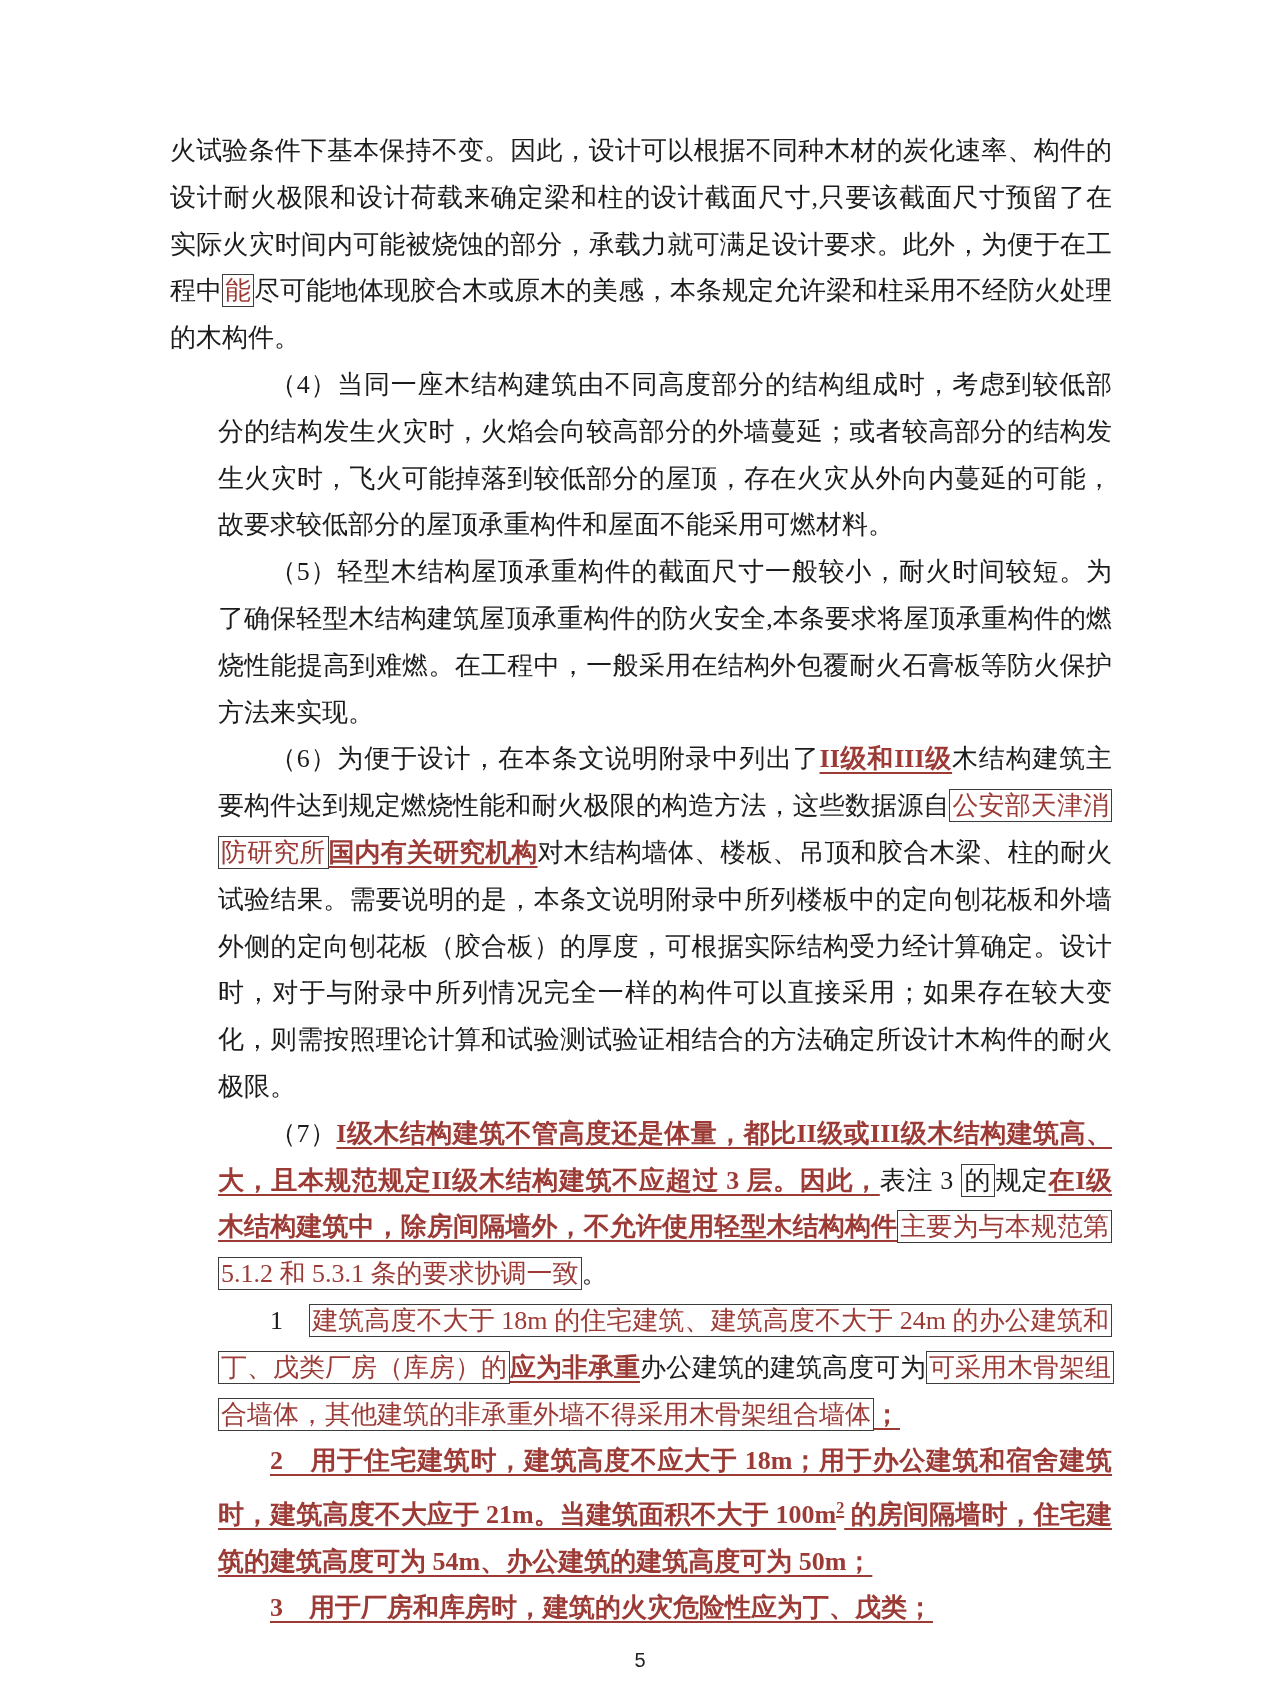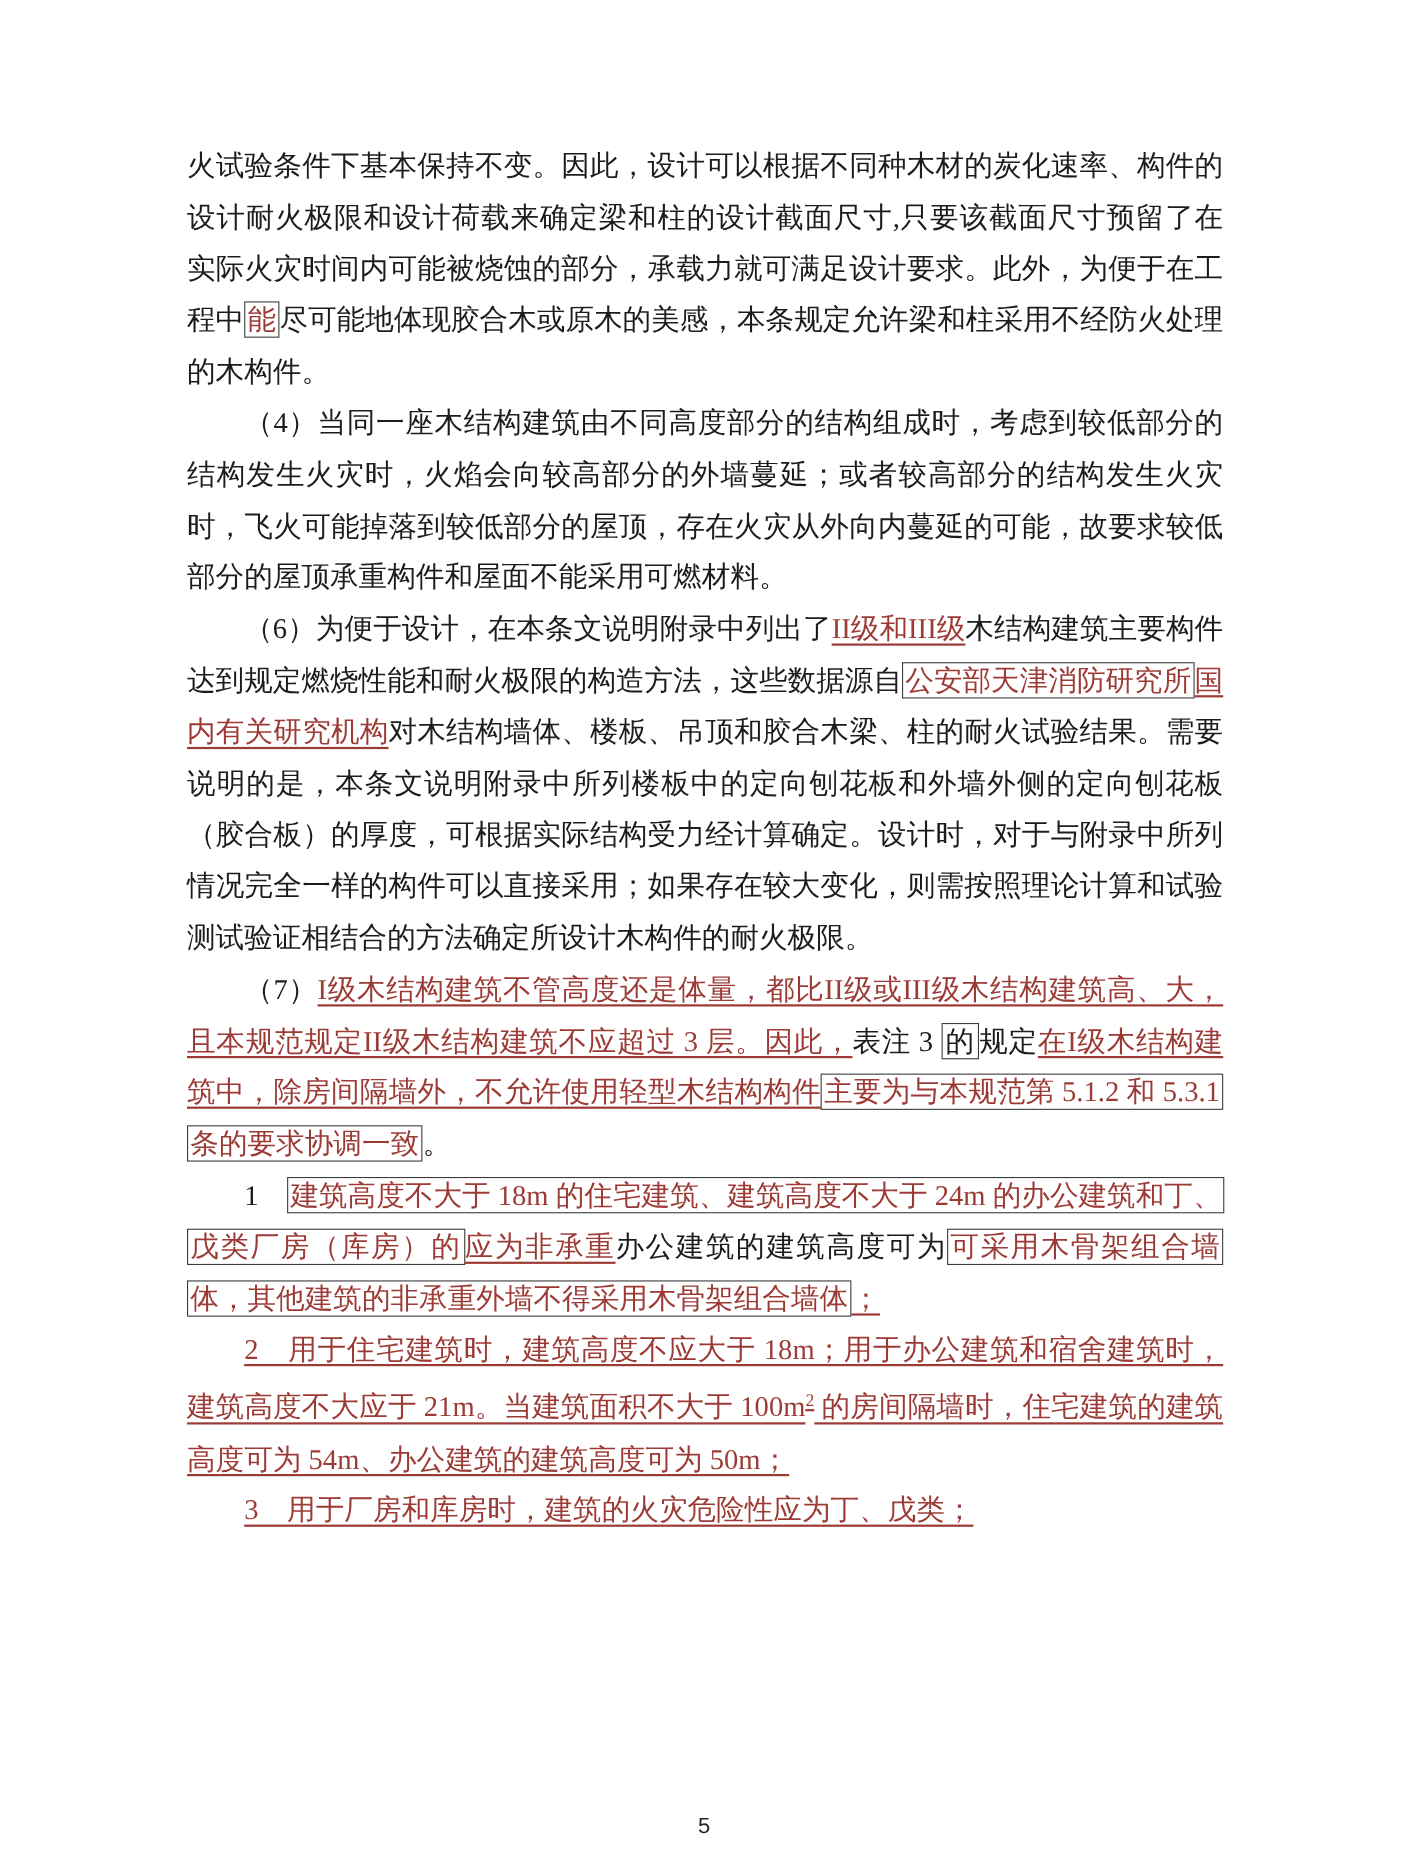--- a/index.html
+++ b/index.html
@@ -21,28 +21,29 @@
     position:absolute;
     left:170px;
     right:168px;
     top:128px;
     font-size:26px;
     line-height:46.8px;
     text-align:justify;
     text-align-last:left;
   }
   .para{margin:0;}
-  .para.indent{text-indent:2em;}
+  .para.indent{text-indent:2em;margin-left:48px;}
   .run-normal{color:var(--ink);}
   .run-insert{
     color:var(--red);
     text-decoration:underline;
     text-decoration-color:var(--red);
     text-decoration-thickness:2px;
     text-underline-offset:5px;
+    font-weight:bold;
   }
   .run-box-red{
     color:var(--red);
     border:1px solid var(--box-border);
     padding:1px 2px;
     -webkit-box-decoration-break:clone;
     box-decoration-break:clone;
   }
   .run-box-black{
     color:var(--ink);
@@ -65,20 +66,21 @@
     color:#222;
   }
 </style>
 </head>
 <body>
 
 <div class="page">
   <div class="doc">
       <p class="para"><span class="run-normal">火试验条件下基本保持不变。因此，设计可以根据不同种木材的炭化速率、构件的设计耐火极限和设计荷载来确定梁和柱的设计截面尺寸,只要该截面尺寸预留了在实际火灾时间内可能被烧蚀的部分，承载力就可满足设计要求。此外，为便于在工程中</span><span class="run-box-red">能</span><span class="run-normal">尽可能地体现胶合木或原木的美感，本条规定允许梁和柱采用不经防火处理的木构件。</span></p>
       <p class="para indent"><span class="run-normal">（4）当同一座木结构建筑由不同高度部分的结构组成时，考虑到较低部分的结构发生火灾时，火焰会向较高部分的外墙蔓延；或者较高部分的结构发生火灾时，飞火可能掉落到较低部分的屋顶，存在火灾从外向内蔓延的可能，故要求较低部分的屋顶承重构件和屋面不能采用可燃材料。</span></p>
+      <p class="para indent"><span class="run-normal">（5）轻型木结构屋顶承重构件的截面尺寸一般较小，耐火时间较短。为了确保轻型木结构建筑屋顶承重构件的防火安全,本条要求将屋顶承重构件的燃烧性能提高到难燃。在工程中，一般采用在结构外包覆耐火石膏板等防火保护方法来实现。</span></p>
       <p class="para indent"><span class="run-normal">（6）为便于设计，在本条文说明附录中列出了</span><span class="run-insert">II级和III级</span><span class="run-normal">木结构建筑主要构件达到规定燃烧性能和耐火极限的构造方法，这些数据源自</span><span class="run-box-red">公安部天津消防研究所</span><span class="run-insert">国内有关研究机构</span><span class="run-normal">对木结构墙体、楼板、吊顶和胶合木梁、柱的耐火试验结果。需要说明的是，本条文说明附录中所列楼板中的定向刨花板和外墙外侧的定向刨花板（胶合板）的厚度，可根据实际结构受力经计算确定。设计时，对于与附录中所列情况完全一样的构件可以直接采用；如果存在较大变化，则需按照理论计算和试验测试验证相结合的方法确定所设计木构件的耐火极限。</span></p>
       <p class="para indent"><span class="run-normal">（7）</span><span class="run-insert">I级木结构建筑不管高度还是体量，都比II级或III级木结构建筑高、大，且本规范规定II级木结构建筑不应超过 3 层。因此，</span><span class="run-normal">表注 3 </span><span class="run-box-black">的</span><span class="run-normal">规定</span><span class="run-insert">在I级木结构建筑中，除房间隔墙外，不允许使用轻型木结构构件</span><span class="run-box-red">主要为与本规范第 5.1.2 和 5.3.1 条的要求协调一致</span><span class="run-normal">。</span></p>
       <p class="para indent"><span class="run-normal">1　</span><span class="run-box-red">建筑高度不大于 18m 的住宅建筑、建筑高度不大于 24m 的办公建筑和丁、戊类厂房（库房）的</span><span class="run-insert">应为非承重</span><span class="run-normal">办公建筑的建筑高度可为</span><span class="run-box-red">可采用木骨架组合墙体，其他建筑的非承重外墙不得采用木骨架组合墙体</span><span class="run-insert">；</span></p>
       <p class="para indent"><span class="run-insert">2　用于住宅建筑时，建筑高度不应大于 18m；用于办公建筑和宿舍建筑时，建筑高度不大应于 21m。当建筑面积不大于 100m</span><span class="run-insert run-sup">2</span><span class="run-insert"> 的房间隔墙时，住宅建筑的建筑高度可为 54m、办公建筑的建筑高度可为 50m；</span></p>
       <p class="para indent"><span class="run-insert">3　用于厂房和库房时，建筑的火灾危险性应为丁、戊类；</span></p>
     </div>
   <div class="footer">
     <span>5</span>
   </div>
 </div>

